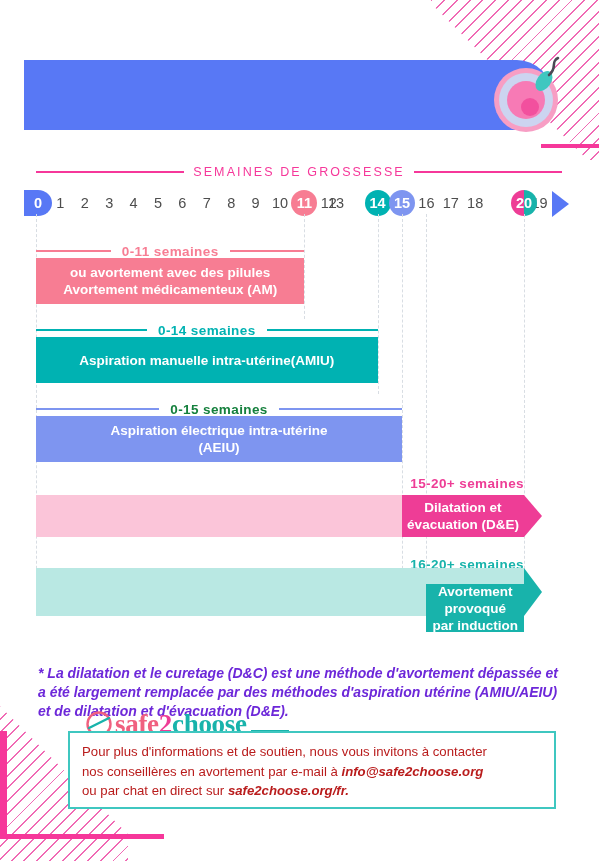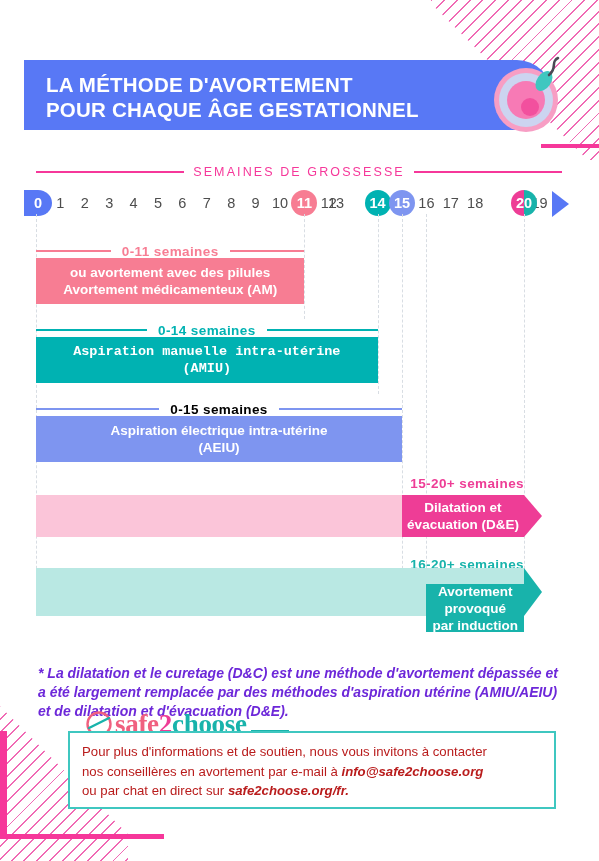--- a/index.html
+++ b/index.html
@@ -112,24 +112,20 @@
 </head>
 <body>
 
 <div class="hatch hatch-tr"></div>
 <div class="hatch hatch-bl"></div>
 <div class="edge-bar edge-tr"></div>
 <div class="edge-left-pink"></div>
 <div class="edge-bottom-pink"></div>
 
 <div class="header">
-  <div class="header-title">
-    <div>LA MÉTHODE D'AVORTEMENT</div>
-    <div>POUR CHAQUE ÂGE GESTATIONNEL</div>
-  </div>
   <svg class="ovum" viewBox="0 0 90 90">
     <circle cx="42" cy="50" r="32" fill="#f79ec4"></circle>
     <circle cx="42" cy="50" r="27" fill="#ccd4f0"></circle>
     <circle cx="42" cy="50" r="19" fill="#f77ab5"></circle>
     <circle cx="46" cy="57" r="9" fill="#f2509e"></circle>
     <ellipse cx="60" cy="31" rx="7" ry="11" fill="#3fc7c0" transform="rotate(35 60 31)"></ellipse>
     <path d="M65 25 C74 18, 66 12, 74 8" stroke="#4a4a55" stroke-width="2.6" fill="none" stroke-linecap="round"></path>
   </svg>
 </div>
 
@@ -181,25 +177,25 @@
     </div>
     <div class="bar" style="left: 36px; top: 258px; width: 268.4px; height: 46px; background: rgb(247, 125, 147); flex-direction: column;">
       <div>ou avortement avec des pilules</div>
       <div>Avortement médicamenteux (AM)</div>
     </div>
     <div class="cap-wrap" style="top: 322px; color: rgb(0, 178, 178); left: 36px; width: 341.6px;">
       <div class="cap-rule" style="background: rgb(0, 178, 178);"></div>
       <div class="cap-txt">0-14 semaines</div>
       <div class="cap-rule" style="background: rgb(0, 178, 178);"></div>
     </div>
-    <div class="bar" style="left: 36px; top: 337px; width: 341.6px; height: 46px; background: rgb(0, 178, 178); flex-direction: column; font-family: Liberation Mono, monospace;">
+    <div class="bar" style="left: 36px; top: 337px; width: 341.6px; height: 46px; background: rgb(0, 178, 178); flex-direction: row;">
       <div>Aspiration manuelle intra-utérine</div>
       <div>(AMIU)</div>
     </div>
-    <div class="cap-wrap" style="top: 401px; color: #000000; left: 36px; width: 366px;">
+    <div class="cap-wrap" style="top: 401px; color: #15803d; left: 36px; width: 366px;">
       <div class="cap-rule" style="background: rgb(126, 149, 240);"></div>
       <div class="cap-txt">0-15 semaines</div>
       <div class="cap-rule" style="background: rgb(126, 149, 240);"></div>
     </div>
     <div class="bar" style="left: 36px; top: 416px; width: 366px; height: 46px; background: rgb(126, 149, 240); flex-direction: column;">
       <div>Aspiration électrique intra-utérine</div>
       <div>(AEIU)</div>
     </div>
     <div class="cap-wrap" style="top: 475px; color: rgb(238, 61, 150); left: 364px; width: 160px; justify-content: flex-end;">
       <div class="cap-txt">15-20+ semaines</div>

